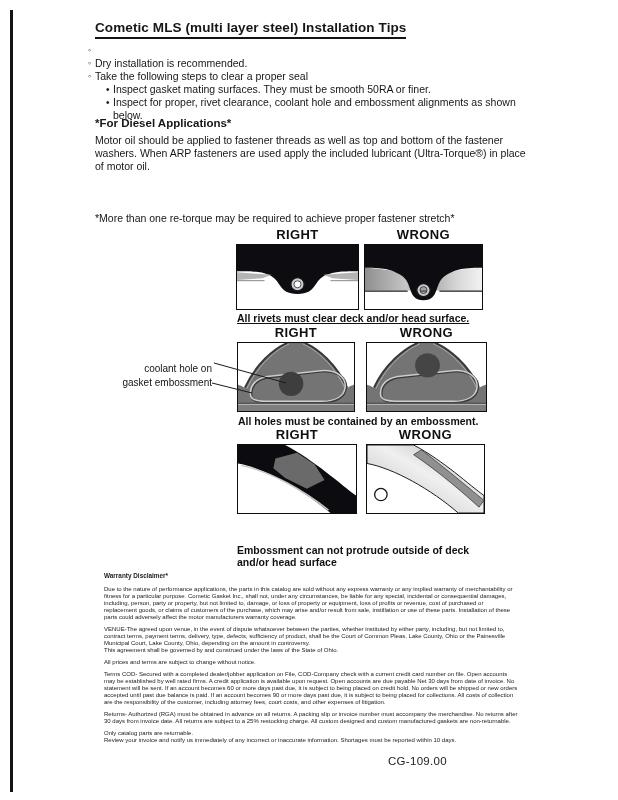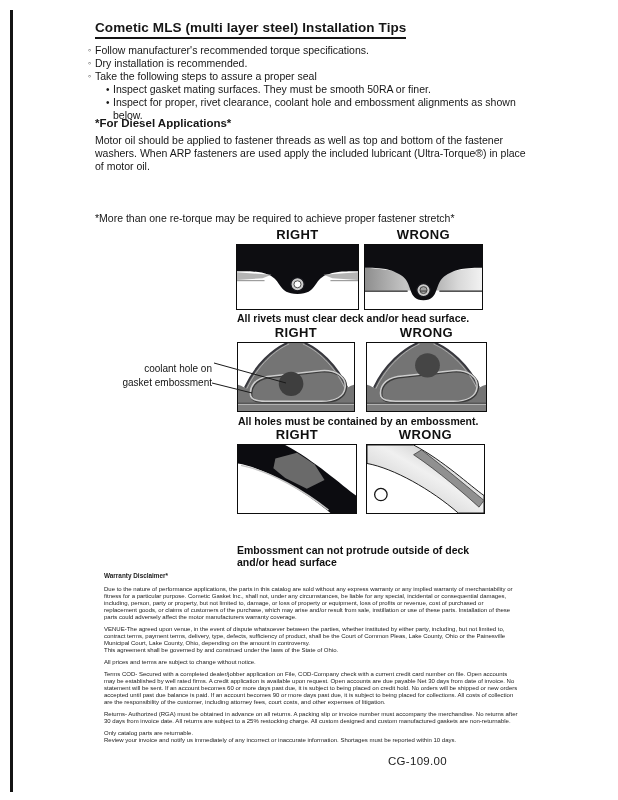--- a/index.html
+++ b/index.html
@@ -32,29 +32,28 @@
 <body>
 
 <div class="page">
   <div class="left-rule"></div>
 
   <div class="title">Cometic MLS (multi layer steel) Installation Tips</div>
 
   <div class="bullets">
     <div class="brow">
       <span class="bmark">◦</span>
-      <span>Follow manufacturer's recommended torque specifications.</span>
     </div>
     <div class="brow">
       <span class="bmark">◦</span>
       <span>Dry installation is recommended.</span>
     </div>
     <div class="brow">
       <span class="bmark">◦</span>
-      <span>Take the following steps to assure a proper seal</span>
+      <span>Take the following steps to clear a proper seal</span>
     </div>
     <div class="brow sub">
       <span class="bmark">•</span>
       <span>Inspect gasket mating surfaces.  They must be smooth 50RA or finer.</span>
     </div>
     <div class="brow sub">
       <span class="bmark">•</span>
       <span>Inspect for proper, rivet clearance, coolant hole and embossment alignments as shown below.</span>
     </div>
   </div>
@@ -87,21 +86,21 @@
         </linearGradient>
       </defs>
       <path d="M0,23.5 C28,25 44,29.5 59,38 C74,29.5 90,25 118,23.5 L118,47 L0,47 Z" fill="url(#fg1)"></path>
       <path d="M0,0 H118 V23.5 C96,23.5 91,25.8 82,31 C69,38.6 76,57 59,57 C42,57 49,38.6 36,31 C27,25.8 22,23.5 0,23.5 Z" fill="#0d0d11"></path>
       <path d="M0,47.5 H43 M75,47.5 H118" stroke="#1c1c1c" stroke-width="1.3" fill="none"></path>
       <circle cx="59" cy="46.5" r="6.8" fill="#cbcbcb" stroke="#14141a" stroke-width="1.4"></circle>
       <circle cx="59" cy="46.5" r="3.6" fill="#a0a0a0" stroke="#3a3a3a" stroke-width="0.9"></circle>
       <path d="M55.6,47.5 H62.4" stroke="#333" stroke-width="1" fill="none"></path>
     </svg>
   </div>
-  <div class="caption" style="left:237px;top:312px;">All rivets must clear deck and/or head surface.</div>
+  <div class="caption" style="left:237px;top:312px;text-decoration:underline;">All rivets must clear deck and/or head surface.</div>
 
   <div class="fig-label" style="left:237px;top:325px;width:118px;">RIGHT</div>
   <div class="fig-label" style="left:366px;top:325px;width:121px;">WRONG</div>
   <div class="ptr-label" style="top:363px;">coolant hole on</div>
   <div class="ptr-label" style="top:377px;">gasket embossment</div>
   <div class="figbox" style="left:237px;top:342px;width:118px;height:70px;">
     <svg viewBox="0 0 118 70" preserveAspectRatio="none">
       <rect x="0" y="0" width="118" height="70" fill="#747474"></rect>
       <path d="M0,0 H50 C36,6 18,22 7,46 C4,44.5 2,43.5 0,43 Z" fill="#ffffff"></path>
       <path d="M118,0 H68 C82,6 100,22 111,46 C114,44.5 116,43.5 118,43 Z" fill="#ffffff"></path>

